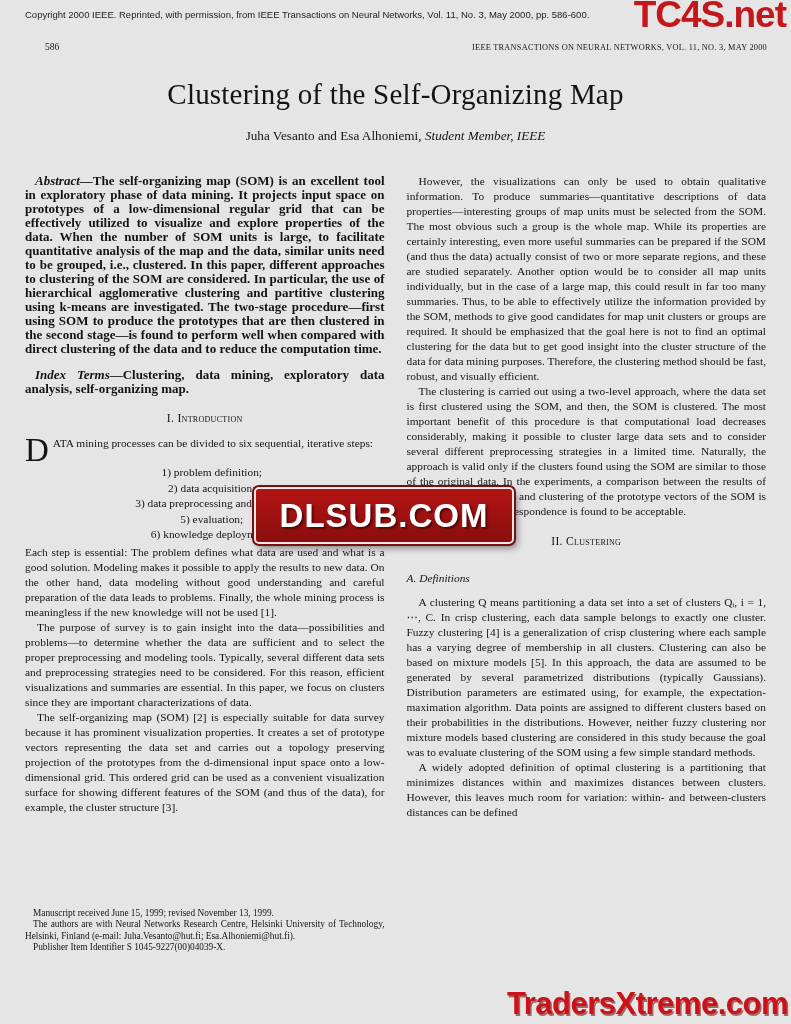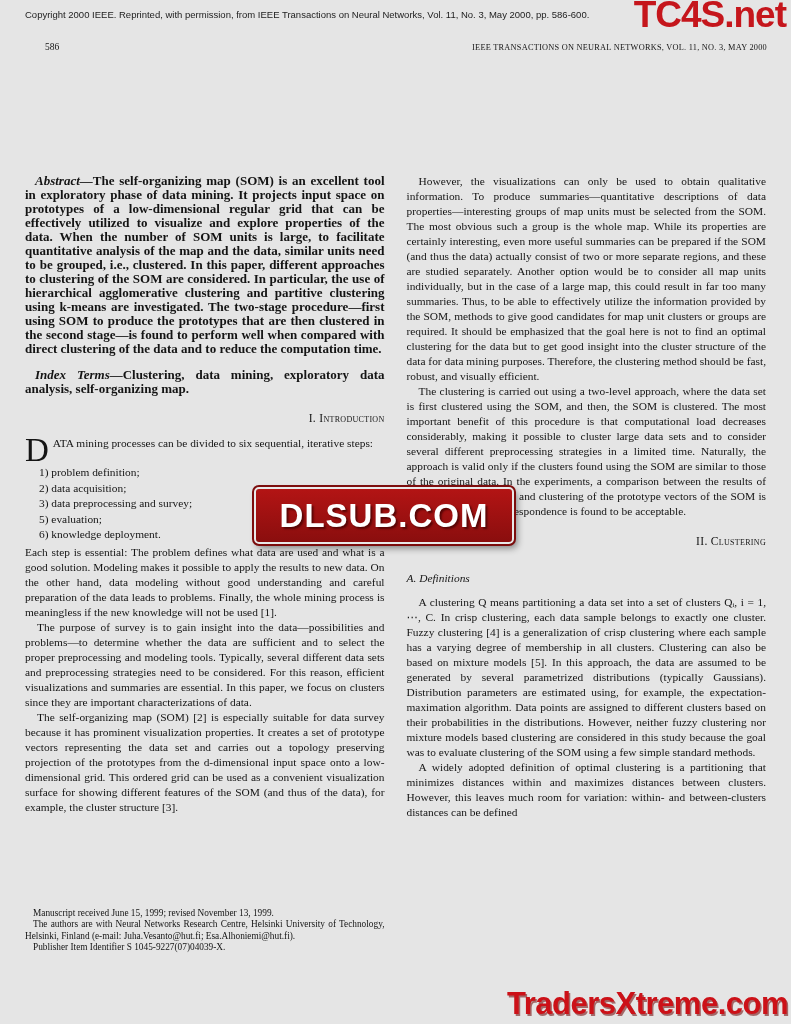--- a/index.html
+++ b/index.html
@@ -42,32 +42,32 @@
   }
   p.body { text-indent:12px; margin:0; }
   p.noindent { text-indent:0; }
   .abstract, .index-terms {
     font-size:13px; line-height:14px; font-weight:bold; text-indent:10px;
   }
   .index-terms { margin-top:12px; }
   .lead { font-style:italic; }
   h2.sec {
     font-size:11.6px; font-weight:normal; font-variant:small-caps;
-    text-align:right; margin:15px 0 10px; letter-spacing:.3px;
+    text-align:center; margin:15px 0 10px; letter-spacing:.3px;
   }
   h3.subsec {
     font-size:11.4px; font-weight:normal; font-style:italic;
     text-align:left; margin:12px 0 9px;
   }
   .dropcap {
     float:left; font-size:33px; line-height:26px; padding:1px 4px 0 0;
     font-weight:normal;
   }
   .steps { margin:2px 0 2px 14px; }
-  .step { line-height:15.5px; text-align:left; }
+  .step { line-height:15.5px; text-align:center; }
   .footnotes {
     margin-top:auto; font-size:9.3px; line-height:11.6px; text-align:justify;
   }
   .footnotes p { text-indent:8px; margin:0; }
   
   .footer {
     position:absolute; bottom:44px; left:0; right:0; text-align:center;
     font-size:10px;
   }
   
@@ -95,20 +95,24 @@
 <div class="page">
 
   <div class="copyright">Copyright 2000 IEEE. Reprinted, with permission, from IEEE Transactions on Neural Networks, Vol. 11, No. 3, May 2000, pp. 586-600.</div>
   <div class="wm-top">TC4S.net</div>
 
   <div class="running-header">
     <span class="page-num">586</span>
     <span class="journal">IEEE TRANSACTIONS ON NEURAL NETWORKS, VOL. 11, NO. 3, MAY 2000</span>
   </div>
 
+  <div class="title-block">
+    <h1 class="title">Clustering of the Self-Organizing Map</h1>
+    <div class="authors"><span>Juha Vesanto and Esa Alhoniemi, </span><span class="membership">Student Member, IEEE</span></div>
+  </div>
 
   <div class="columns">
 
     <div class="col">
       <p class="abstract"><span class="lead">Abstract—</span><span>The self-organizing map (SOM) is an excellent tool in exploratory phase of data mining. It projects input space on prototypes of a low-dimensional regular grid that can be effectively utilized to visualize and explore properties of the data. When the number of SOM units is large, to facilitate quantitative analysis of the map and the data, similar units need to be grouped, i.e., clustered. In this paper, different approaches to clustering of the SOM are considered. In particular, the use of hierarchical agglomerative clustering and partitive clustering using k-means are investigated. The two-stage procedure—first using SOM to produce the prototypes that are then clustered in the second stage—is found to perform well when compared with direct clustering of the data and to reduce the computation time.</span></p>
 
       <p class="index-terms"><span class="lead">Index Terms—</span><span>Clustering, data mining, exploratory data analysis, self-organizing map.</span></p>
 
       <h2 class="sec">I. Introduction</h2>
 
@@ -122,21 +126,21 @@
         <div class="step">6) knowledge deployment.</div>
       </div>
 
       <p class="body noindent">Each step is essential: The problem defines what data are used and what is a good solution. Modeling makes it possible to apply the results to new data. On the other hand, data modeling without good understanding and careful preparation of the data leads to problems. Finally, the whole mining process is meaningless if the new knowledge will not be used [1].</p>
       <p class="body">The purpose of survey is to gain insight into the data—possibilities and problems—to determine whether the data are sufficient and to select the proper preprocessing and modeling tools. Typically, several different data sets and preprocessing strategies need to be considered. For this reason, efficient visualizations and summaries are essential. In this paper, we focus on clusters since they are important characterizations of data.</p>
       <p class="body">The self-organizing map (SOM) [2] is especially suitable for data survey because it has prominent visualization properties. It creates a set of prototype vectors representing the data set and carries out a topology preserving projection of the prototypes from the d-dimensional input space onto a low-dimensional grid. This ordered grid can be used as a convenient visualization surface for showing different features of the SOM (and thus of the data), for example, the cluster structure [3].</p>
 
       <div class="footnotes">
         <p>Manuscript received June 15, 1999; revised November 13, 1999.</p>
         <p>The authors are with Neural Networks Research Centre, Helsinki University of Technology, Helsinki, Finland (e-mail: Juha.Vesanto@hut.fi; Esa.Alhoniemi@hut.fi).</p>
-        <p>Publisher Item Identifier S 1045-9227(07)04039-X.</p>
+        <p>Publisher Item Identifier S 1045-9227(00)04039-X.</p>
       </div>
     </div>
 
     <div class="col">
       <p class="body">However, the visualizations can only be used to obtain qualitative information. To produce summaries—quantitative descriptions of data properties—interesting groups of map units must be selected from the SOM. The most obvious such a group is the whole map. While its properties are certainly interesting, even more useful summaries can be prepared if the SOM (and thus the data) actually consist of two or more separate regions, and these are studied separately. Another option would be to consider all map units individually, but in the case of a large map, this could result in far too many summaries. Thus, to be able to effectively utilize the information provided by the SOM, methods to give good candidates for map unit clusters or groups are required. It should be emphasized that the goal here is not to find an optimal clustering for the data but to get good insight into the cluster structure of the data for data mining purposes. Therefore, the clustering method should be fast, robust, and visually efficient.</p>
       <p class="body">The clustering is carried out using a two-level approach, where the data set is first clustered using the SOM, and then, the SOM is clustered. The most important benefit of this procedure is that computational load decreases considerably, making it possible to cluster large data sets and to consider several different preprocessing strategies in a limited time. Naturally, the approach is valid only if the clusters found using the SOM are similar to those of the original data. In the experiments, a comparison between the results of direct clustering of data and clustering of the prototype vectors of the SOM is performed, and the correspondence is found to be acceptable.</p>
 
       <h2 class="sec">II. Clustering</h2>
       <h3 class="subsec">A. Definitions</h3>
 

